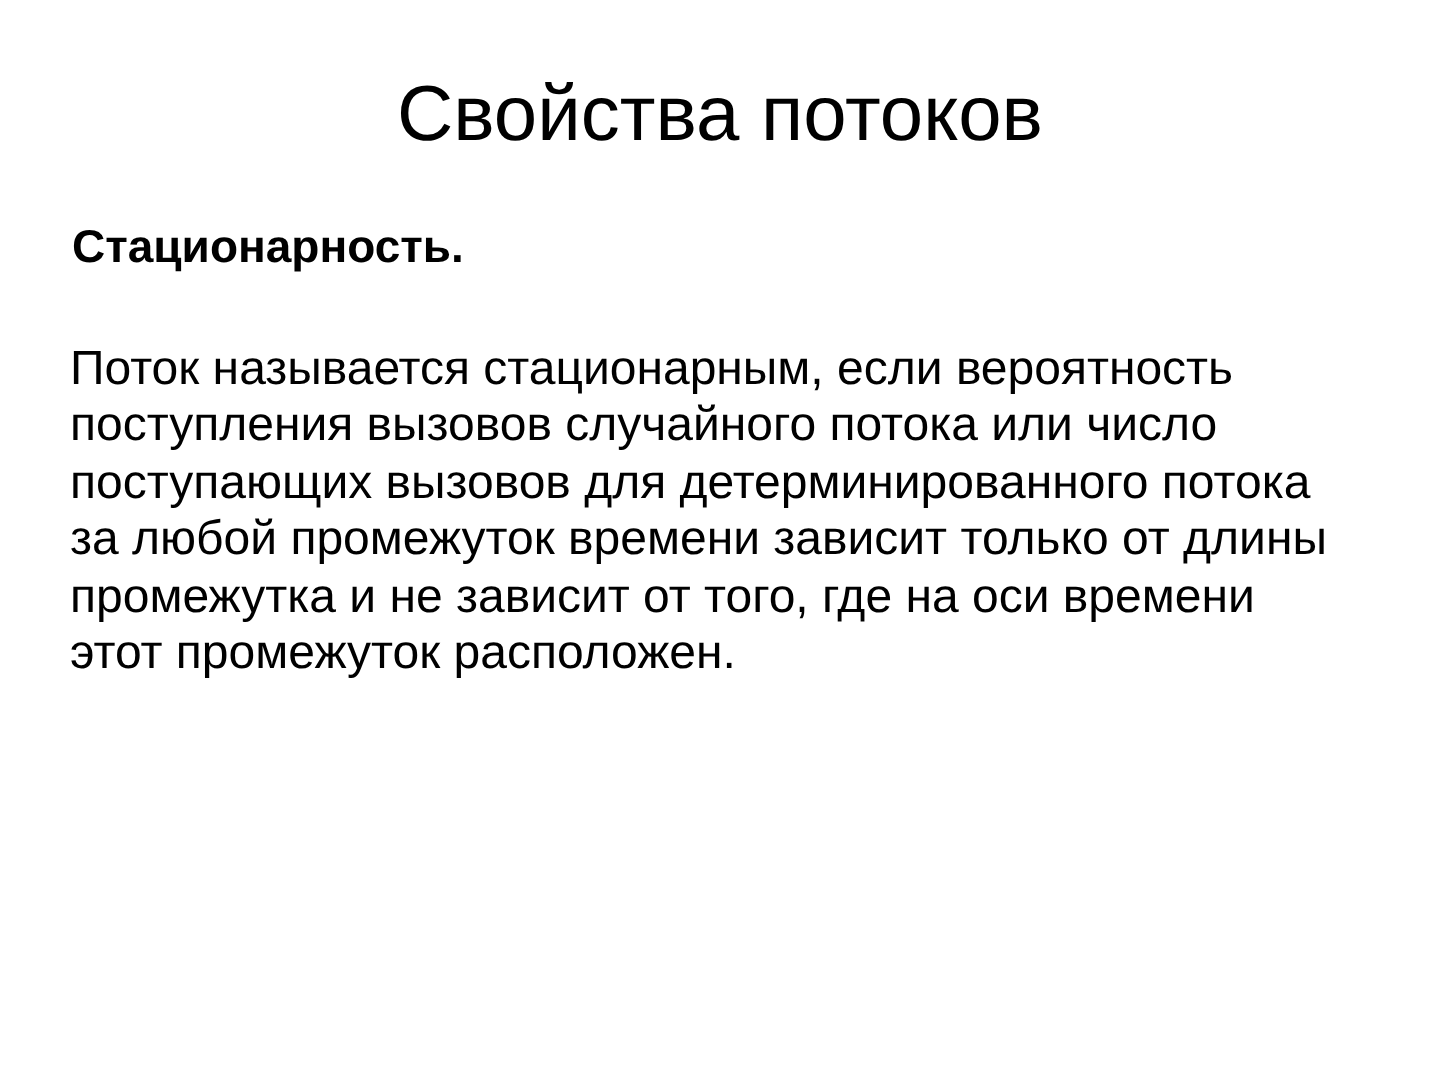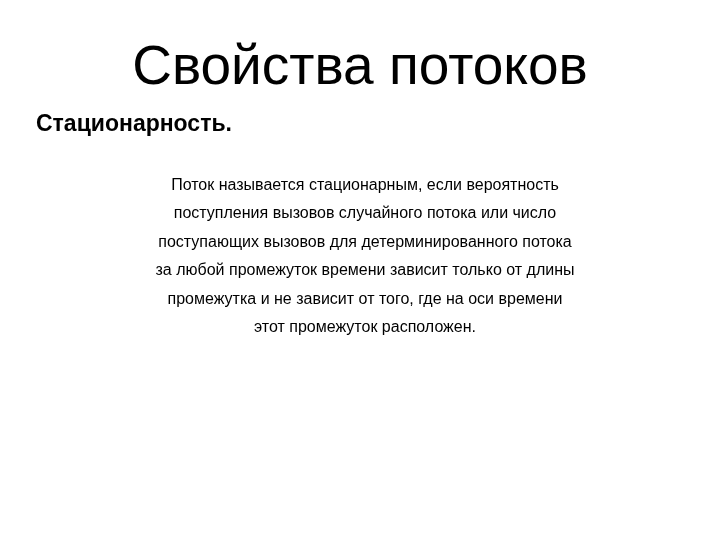--- a/index.html
+++ b/index.html
@@ -19,47 +19,46 @@
     background: #ffffff;
     overflow: hidden;
   }
   .slide-title {
     position: absolute;
     top: 38px;
     left: 0;
     width: 720px;
     margin: 0;
     text-align: center;
-    font-size: 55px;
+    font-size: 39px;
     font-weight: 400;
     line-height: 1;
     color: #000000;
     letter-spacing: 0;
   }
   .slide-subtitle {
     position: absolute;
     top: 112px;
     left: 36px;
     font-size: 23px;
     font-weight: 700;
     line-height: 1;
     color: #000000;
     text-align: center;
   }
   .slide-body {
     position: absolute;
     top: 171px;
     left: 35px;
     width: 660px;
-    font-size: 16px;
+    font-size: 24px;
     font-weight: 400;
     line-height: 28.4px;
     color: #000000;
     white-space: pre-line;
-    text-align: center;
   }
 </style>
 </head>
 <body>
 
 <div class="slide">
   <h1 class="slide-title">Свойства потоков</h1>
 
   <div class="slide-subtitle">Стационарность.</div>
 

